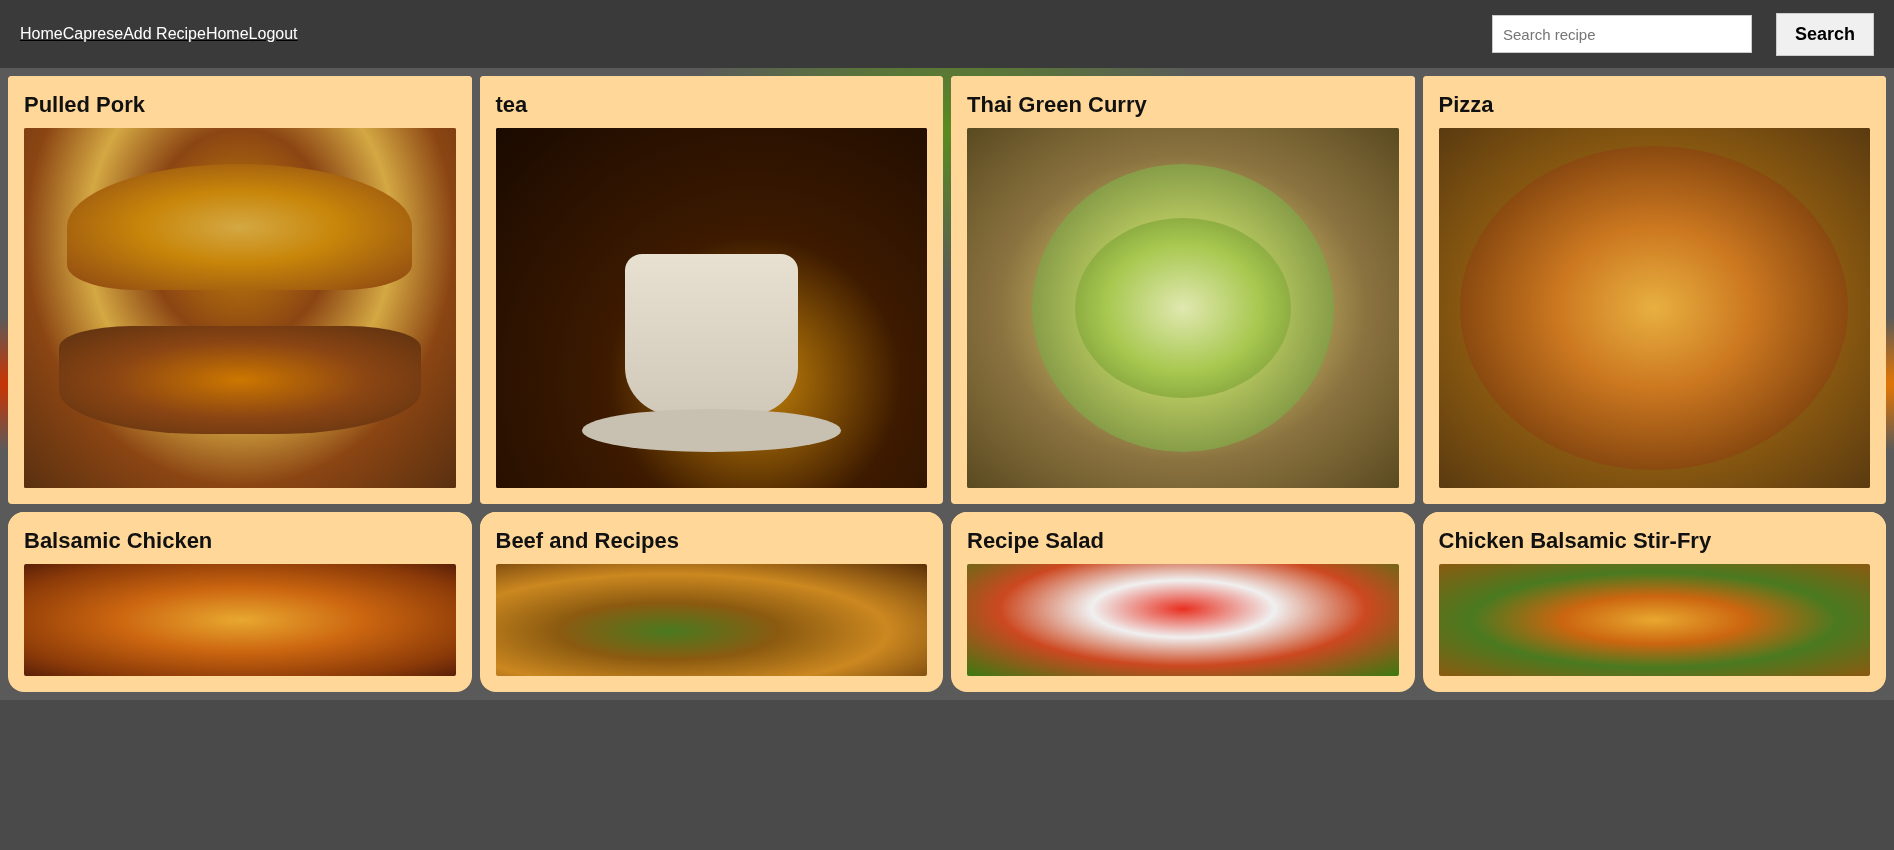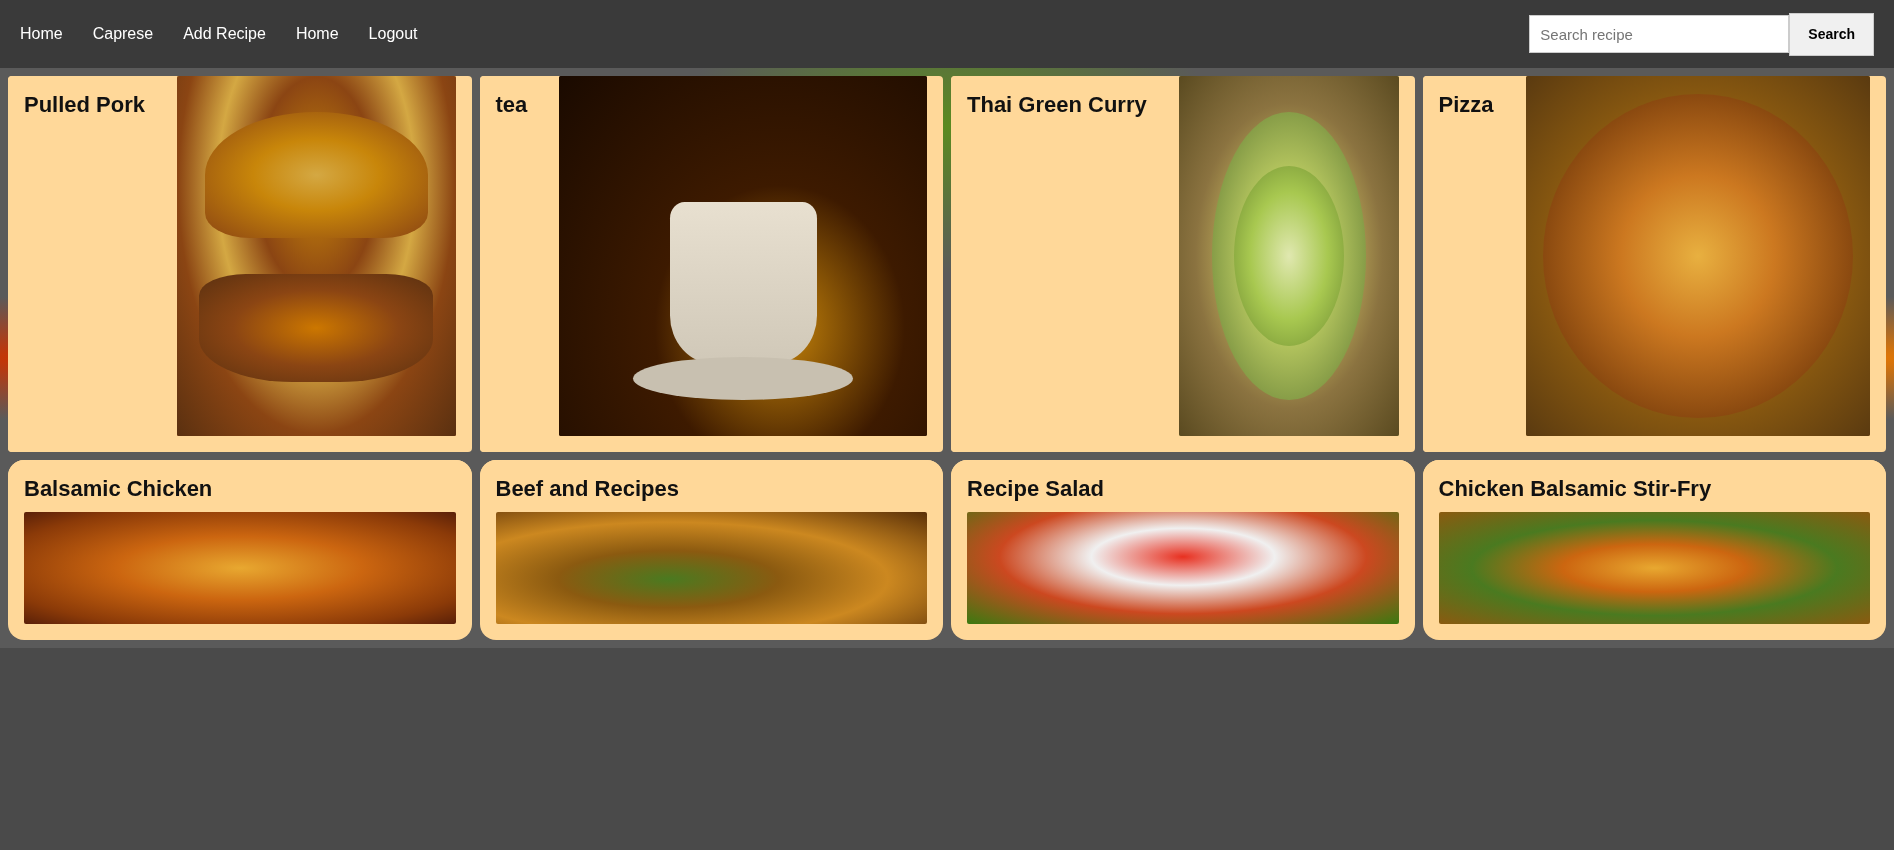--- a/index.html
+++ b/index.html
@@ -15,69 +15,69 @@
       background-color: #3a3a3a;
       display: flex;
       align-items: center;
       padding: 0 20px;
       height: 68px;
       position: relative;
       z-index: 10;
     }
     .nav-links {
       display: flex;
-      gap: 30px;
       flex: 1;
+      text-decoration: underline;
     }
     .nav-link {
       color: #ffffff;
       text-decoration: none;
       font-size: 16px;
       cursor: pointer;
     }
     .search-area {
       display: flex;
       align-items: center;
-      gap: 0;
+      gap: 24px;
     }
     .search-input {
       width: 260px;
       height: 38px;
       padding: 0 10px;
       border: 1px solid #ccc;
       background: #fff;
       font-size: 15px;
       outline: none;
     }
     .search-button {
       height: 43px;
       padding: 0 18px;
       background-color: #f0f0f0;
       border: 1px solid #ccc;
-      font-size: 14px;
+      font-size: 18px;
       cursor: pointer;
       font-weight: bold;
     }
 
     .grid-container {
       position: relative;
       z-index: 1;
       display: grid;
       grid-template-columns: repeat(4, 1fr);
       gap: 8px;
       padding: 8px;
     }
 
     .recipe-card {
       background-color: #ffd899;
       border-radius: 4px;
       overflow: hidden;
       cursor: pointer;
       display: flex;
-      flex-direction: row;
+      flex-direction: column;
     }
 
     .recipe-title {
       padding: 16px 16px 10px 16px;
       font-size: 22px;
       font-weight: bold;
       color: #111;
       background-color: #ffd899;
     }
 

